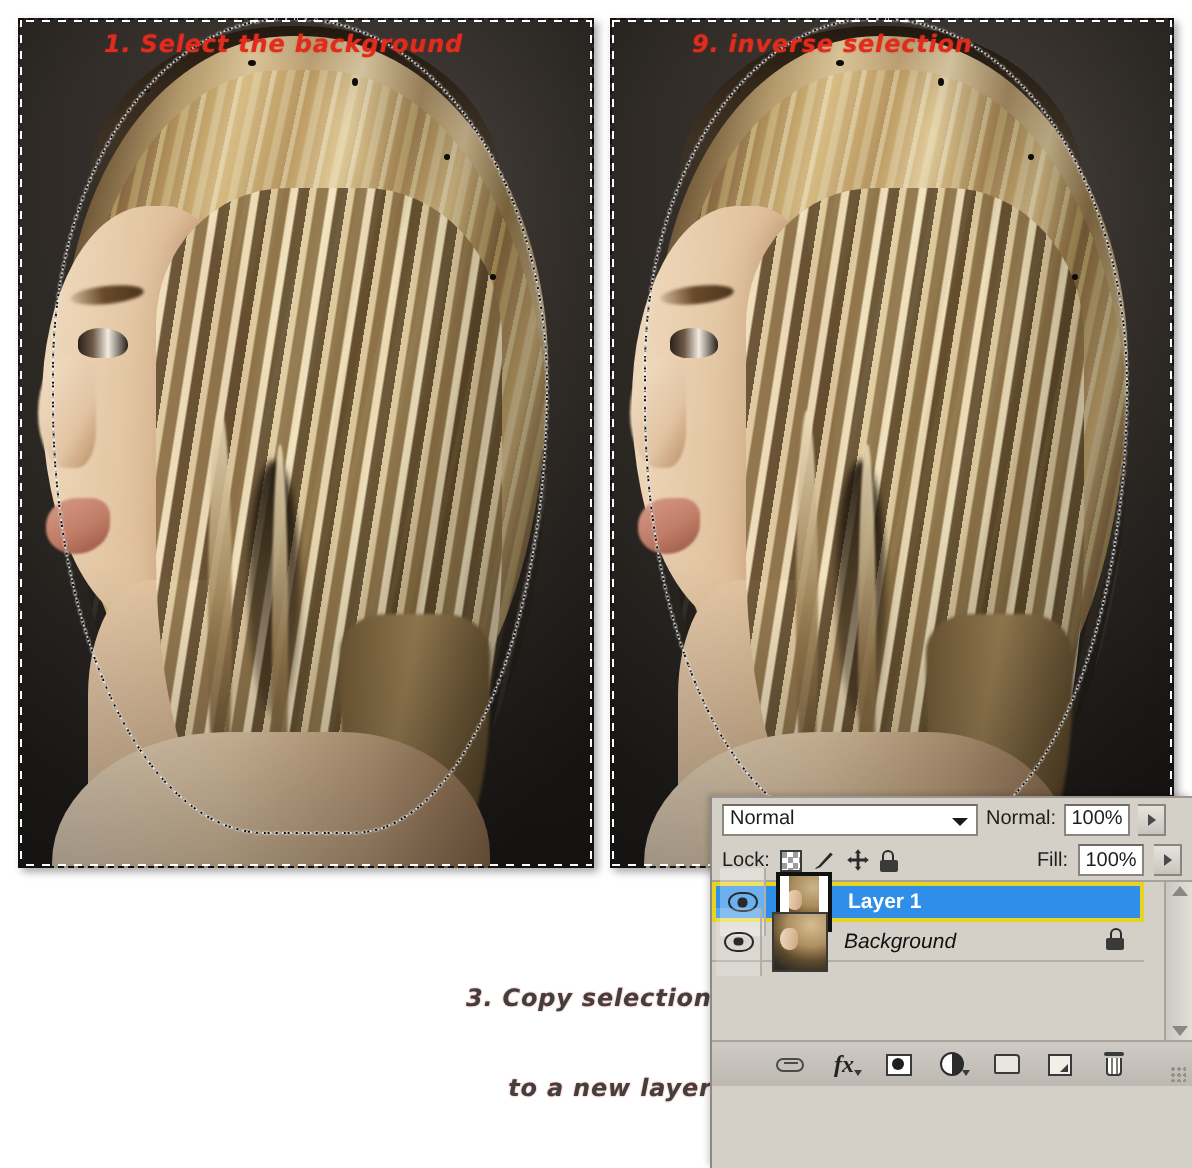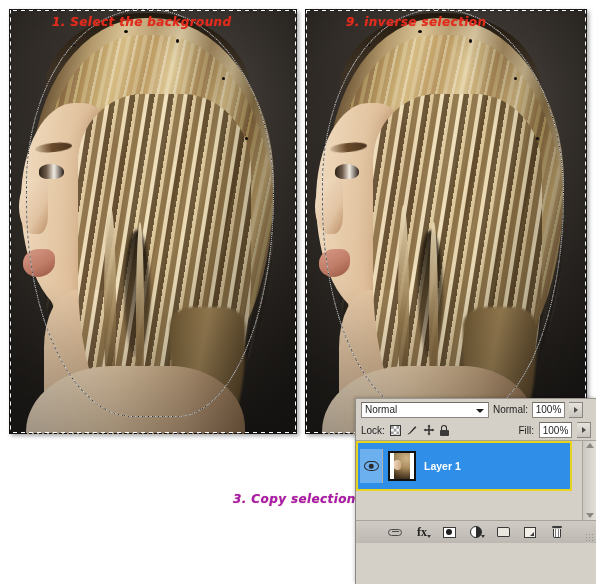--- a/index.html
+++ b/index.html
@@ -223,21 +223,21 @@
     text-shadow:0 0 1px rgba(224,43,29,.6);
     white-space:pre;
     line-height:15px;
     margin-left:28px;
   }
   #annot-1{ left:24px; top:15px; }
   #annot-2{ left:318px; top:15px; }
   #annot-3{
     left:205px; top:462px;
     text-align:right;
-    color:#a21caf;
+    color:#404040;
   }
 
   
   #layers-panel{
     position:absolute;
     left:355px; top:398px;
     width:241px; height:186px;
     background:#d4d0c8;
     border-left:1px solid #8e8a83;
     border-top:1px solid #9b978f;
@@ -350,21 +350,21 @@
 
   .layers-body{
     position:relative;
     height:79px;
     background:#d4d0c8;
     border-top:1px solid #a6a29b;
   }
   .layer-row{
     position:relative;
     display:flex;align-items:center;
-    height:50px;
+    height:20px;
     border-bottom:1px solid #b3afa8;
     box-sizing:border-box;
     padding-left:2px;
     width:216px;
   }
   .layer-row.selected{
     background:#2f8fe8;
     border:2px solid #e8d321;
     box-sizing:border-box;
   }
@@ -486,21 +486,21 @@
     border-radius:4px;
     position:relative;
     box-sizing:border-box;
   }
   .ico-link::after{
     content:"";position:absolute;left:3px;top:1.6px;
     width:7px;height:0;border-top:1.4px solid #4a4a4a;
   }
   .ico-fx{
     font-family:"Liberation Serif", serif;
-    font-weight:700;font-size:12px;color:#232323;
+    font-style:italic;font-weight:700;font-size:12px;color:#232323;
   }
   .ico-mask{
     width:13px;height:11px;
     border:1.4px solid #3a3a3a;
     display:flex;align-items:center;justify-content:center;
     box-sizing:border-box;background:#fff;
   }
   .ico-mask span{
     width:6px;height:6px;border-radius:50%;background:#1f1f1f;
   }
@@ -618,20 +618,21 @@
     <div class="speckle" style="left:82%;top:30%;width:3px;height:3px;"></div>
     <div class="subject-ants"></div>
     <div class="subject-ants-2"></div>
   </div>
   <div class="ants"></div>
 </div>
 <div class="annot" id="annot-2">9. inverse selection</div>
 
 <div class="annot" id="annot-3">
   <div>3. Copy selection</div>
+  <div style="padding-left:14px;">to a new layer</div>
 </div>
 
 <div id="layers-panel">
 
 
   <div class="row">
     <div class="blend-select">
       <span>Normal</span>
       <span class="caret"></span>
     </div>
@@ -676,20 +677,33 @@
         <span class="eye-ico"></span>
       </div>
       <div class="thumb sel-thumb">
         <div class="thumb-img"></div>
         <div class="thumb-face"></div>
         <div class="thumb-cut"></div>
       </div>
       <span class="layer-name">Layer 1</span>
     </div>
 
+    <div class="layer-row">
+      <div class="eye-cell">
+        <span class="eye-ico"></span>
+      </div>
+      <div class="thumb">
+        <div class="thumb-img with-bg"></div>
+        <div class="thumb-face"></div>
+      </div>
+      <span class="layer-name bg">Background</span>
+      <span class="lock-badge">
+        <span class="padlock"></span>
+      </span>
+    </div>
 
     <div class="vscroll">
       <span class="scroll-arrow up"></span>
       <span class="scroll-arrow down"></span>
     </div>
   </div>
 
   <div class="panel-footer">
     <span class="fico">
         <span class="ico-link"></span>

